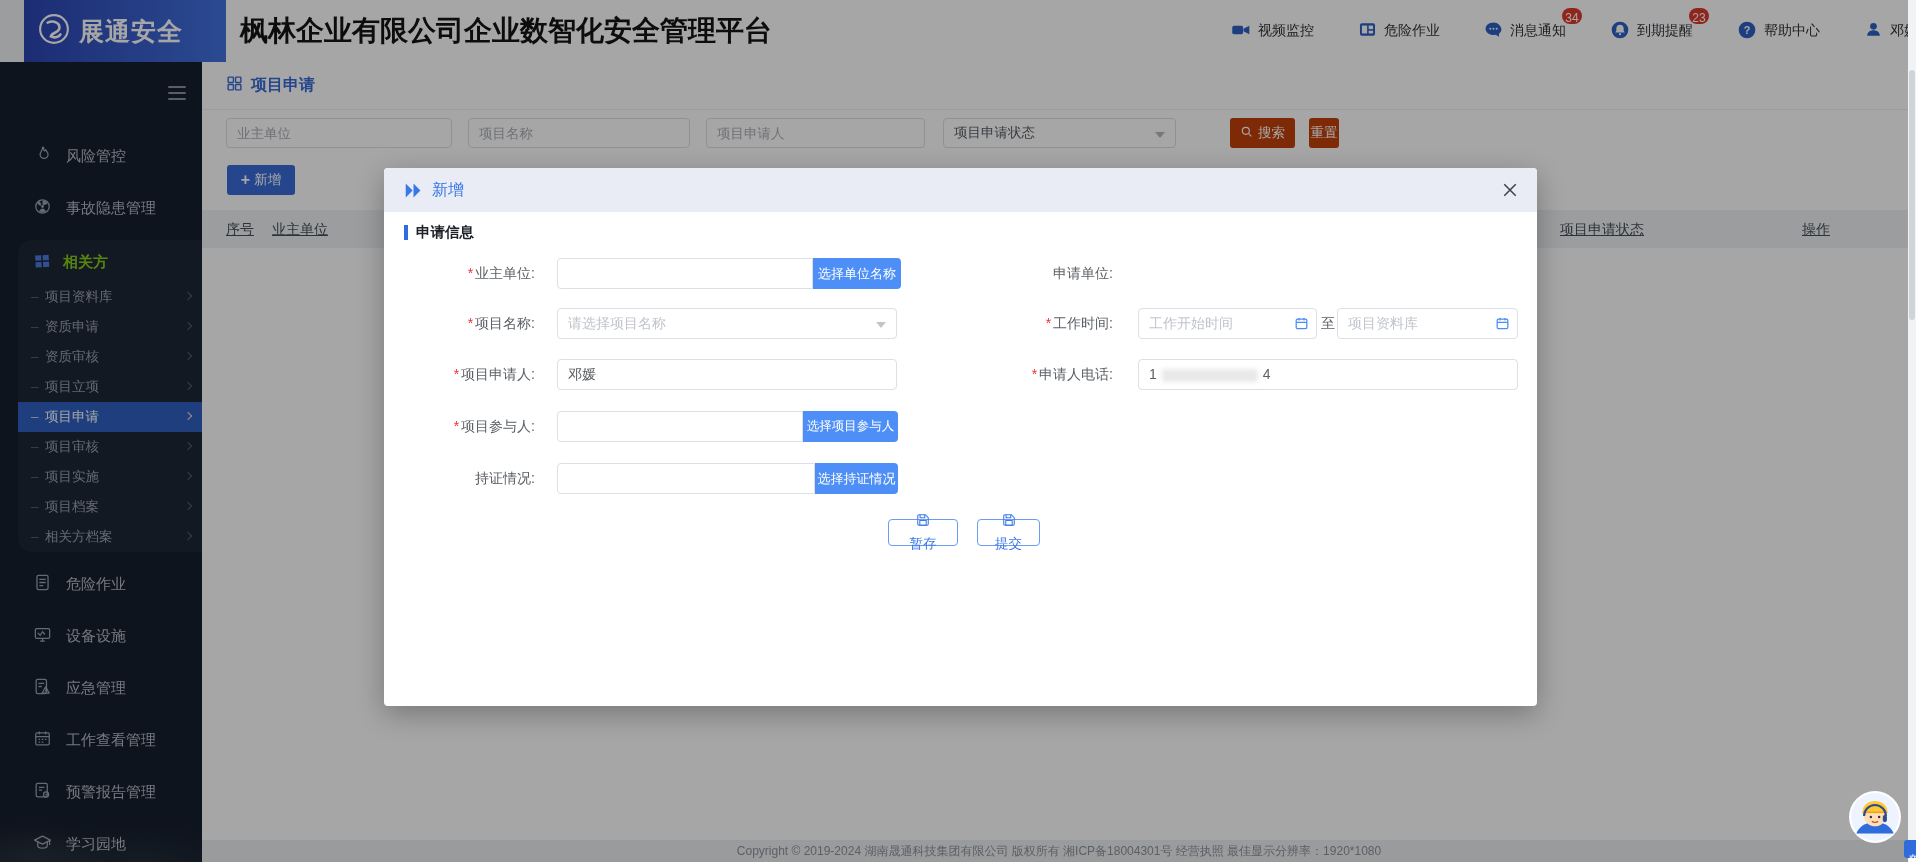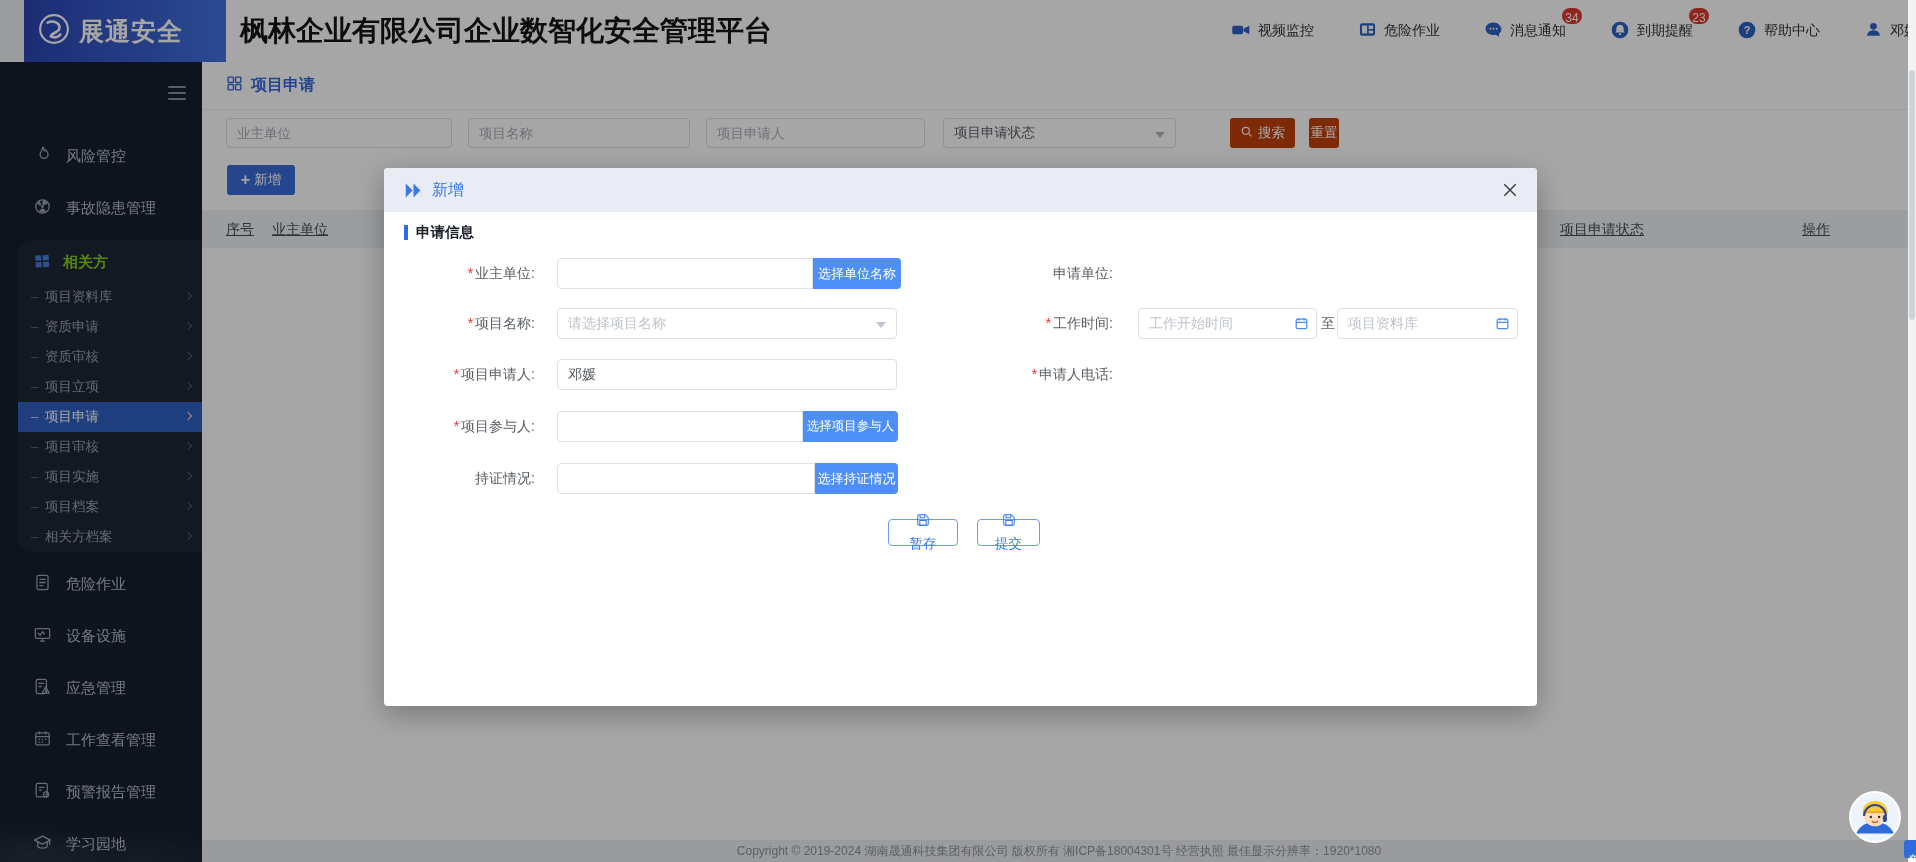--- a/index.html
+++ b/index.html
@@ -383,20 +383,23 @@
             <rect x="3.5" y="5" width="17" height="15" rx="2"></rect>
             <path d="M3.5 10h17M8 3v4M16 3v4"></path>
           </svg>
       </div>
     </div>
 
     <div class="m-row r3">
       <span class="m-label lab-a"><span class="star">*</span><span>项目申请人:</span></span>
       <input class="m-input" style="left: 173px; width: 340px;" value="邓媛">
       <span class="m-label lab-b"><span class="star">*</span><span>申请人电话:</span></span>
+      <div class="m-input" style="left:754px;width:380px;">
+        <span>1</span><span class="redact"></span><span>4</span>
+      </div>
     </div>
 
     <div class="m-row r4">
       <span class="m-label lab-a"><span class="star">*</span><span>项目参与人:</span></span>
       <input class="m-input" style="left: 173px; width: 246px; border-radius: 4px 0px 0px 4px;" value="">
       <button class="side-btn" style="left:419px;width:95px;font-size:12.5px;">选择项目参与人</button>
     </div>
 
     <div class="m-row r5">
       <span class="m-label lab-a"><span>持证情况:</span></span>

